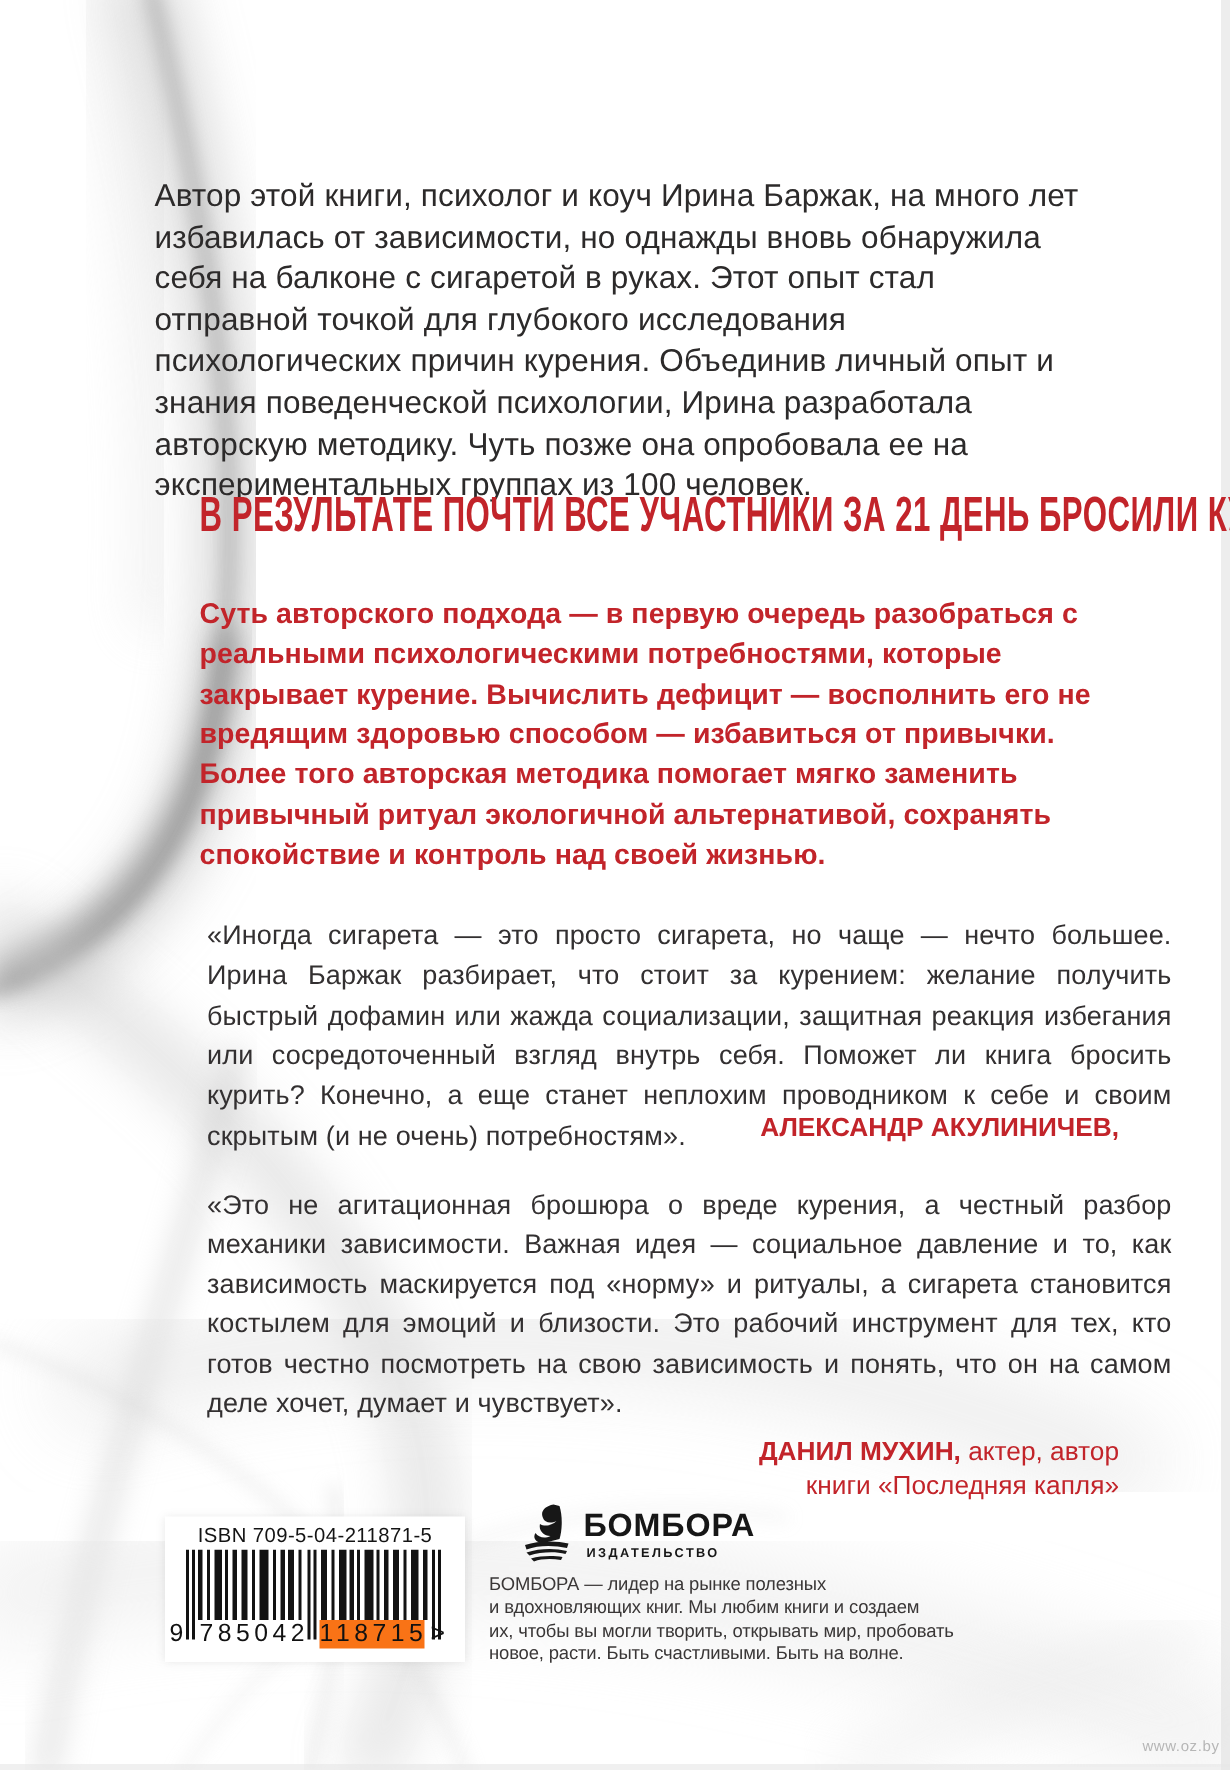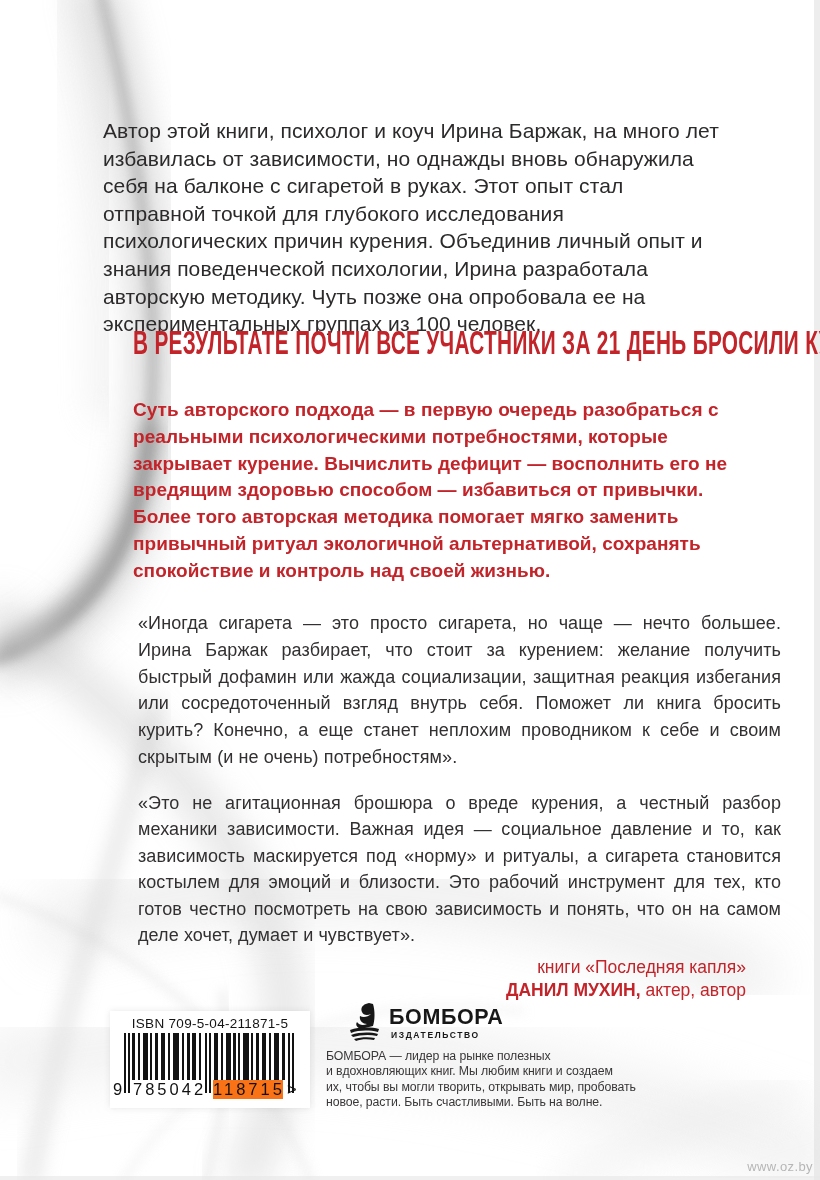--- a/index.html
+++ b/index.html
@@ -78,21 +78,21 @@
     position:absolute;left:44px;top:28px;
     font-size:8.5px;font-weight:bold;color:#171717;letter-spacing:1.6px;
   }
   .publisher-about{
     left:326px;top:1049px;width:340px;
     font-size:12.3px;line-height:15.4px;color:#3a3737;letter-spacing:-.1px;
   }
   
   .watermark{
     right:7px;top:1159px;
-    font-size:13px;color:#b6b6b6;letter-spacing:.4px;
+    font-size:10px;color:#b6b6b6;letter-spacing:.4px;
   }
 </style>
 </head>
 <body>
 
 <svg id="smoke" class="layer" viewBox="0 0 820 1180" xmlns="http://www.w3.org/2000/svg" aria-hidden="true">
   <defs>
     <filter id="b6">
         <feGaussianBlur stdDeviation="6"></feGaussianBlur>
       </filter>
@@ -131,26 +131,27 @@
 <div id="content" class="layer">
 
   <p class="abs intro">Автор этой книги, психолог и коуч Ирина Баржак, на много лет избавилась от зависимости, но однажды вновь обнаружила себя на балконе с сигаретой в руках. Этот опыт стал отправной точкой для глубокого исследования психологических причин курения. Объединив личный опыт и знания поведенческой психологии, Ирина разработала авторскую методику. Чуть позже она опробовала ее на экспериментальных группах из 100 человек.</p>
 
   <div class="abs headline">В РЕЗУЛЬТАТЕ ПОЧТИ ВСЕ УЧАСТНИКИ ЗА 21 ДЕНЬ БРОСИЛИ КУРИТЬ!</div>
 
   <p class="abs method">Суть авторского подхода — в первую очередь разобраться с реальными психологическими потребностями, которые закрывает курение. Вычислить дефицит — восполнить его не вредящим здоровью способом — избавиться от привычки. Более того авторская методика помогает мягко заменить привычный ритуал экологичной альтернативой, сохранять спокойствие и контроль над своей жизнью.</p>
 
   <p class="abs quote quote1">«Иногда сигарета — это просто сигарета, но чаще — нечто большее. Ирина Баржак разбирает, что стоит за курением: желание получить быстрый дофамин или жажда социализации, защитная реакция избегания или сосредоточенный взгляд внутрь себя. Поможет ли книга бросить курить? Конечно, а еще станет неплохим проводником к себе и своим скрытым (и не очень) потребностям».</p>
   <div class="abs attribution attr1">
+    <div class="attr-name">АЛЕКСАНДР АКУЛИНИЧЕВ,</div>
   </div>
 
   <p class="abs quote quote2">«Это не агитационная брошюра о вреде курения, а честный разбор механики зависимости. Важная идея — социальное давление и то, как зависимость маскируется под «норму» и ритуалы, а сигарета становится костылем для эмоций и близости. Это рабочий инструмент для тех, кто готов честно посмотреть на свою зависимость и понять, что он на самом деле хочет, думает и чувствует».</p>
   <div class="abs attribution attr2">
+    <div><span class="attr-name">ДАНИЛ МУХИН,</span><span> актер, автор</span></div>
     <div>книги «Последняя капля»</div>
-    <div><span class="attr-name">ДАНИЛ МУХИН,</span><span> актер, автор</span></div>
   </div>
 
   <div class="abs barcode-box">
     <div class="isbn-label">ISBN 709-5-04-211871-5</div>
     <div class="barcode-wrap">
       <svg width="172" height="62" viewBox="0 0 172 62" xmlns="http://www.w3.org/2000/svg">
         <g fill="#121212">
 
           <rect x="0" y="0" width="2" height="60"></rect>
             <rect x="4" y="0" width="2" height="60"></rect>

